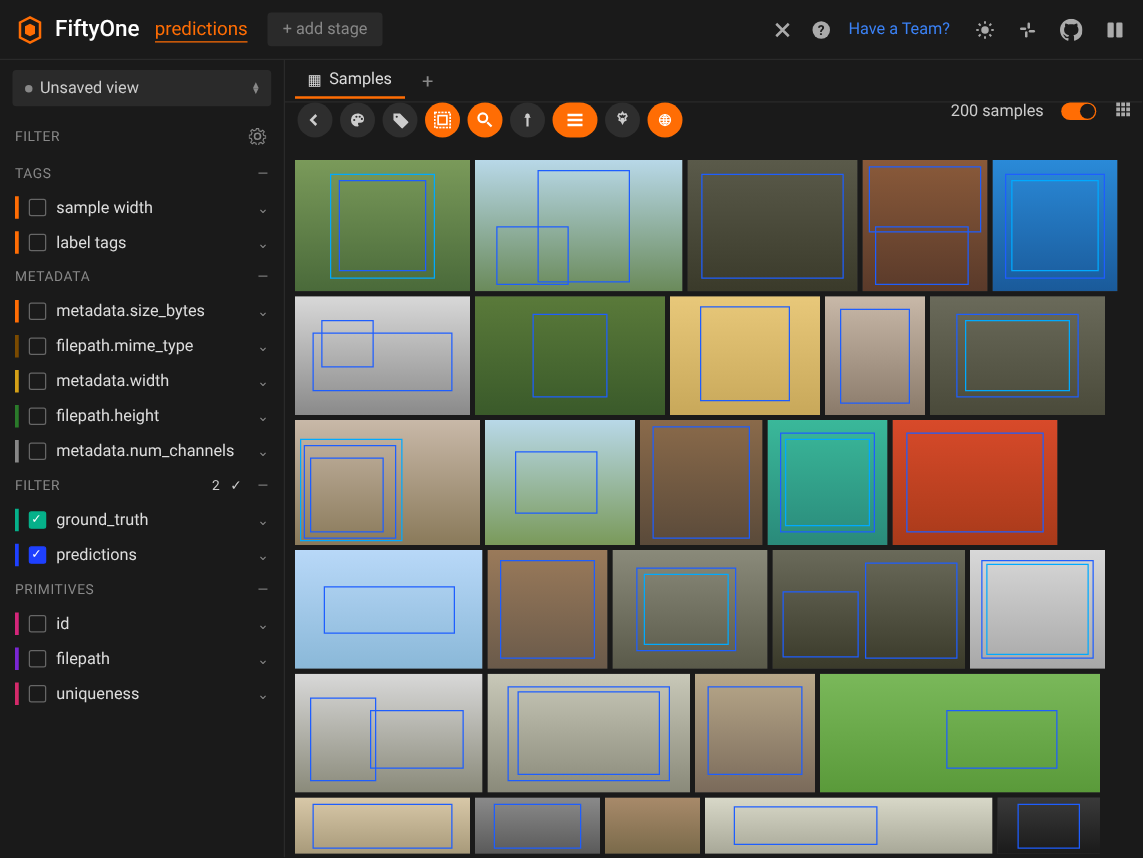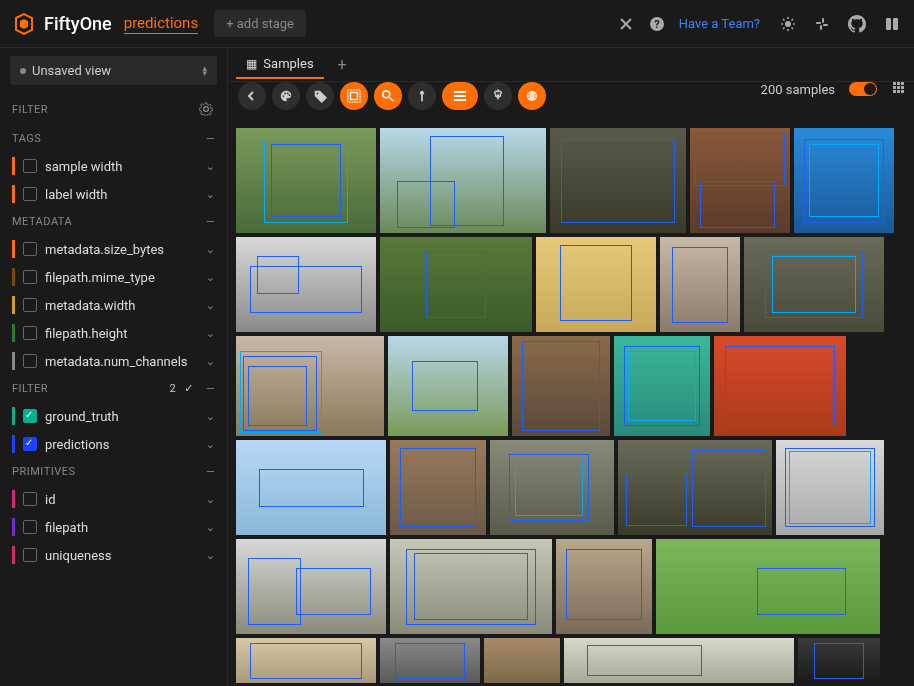--- a/index.html
+++ b/index.html
@@ -148,21 +148,21 @@
       </div>
     <div class="field-row">
         <span class="color-bar" style="background:#ff6d04"></span>
         <span class="field-checkbox"></span>
         <span class="field-label">sample width</span>
         <span class="chevron">⌄</span>
       </div>
     <div class="field-row">
         <span class="color-bar" style="background:#ff6d04"></span>
         <span class="field-checkbox"></span>
-        <span class="field-label">label width</span>
+        <span class="field-label">label tags</span>
         <span class="chevron">⌄</span>
       </div>
 
     <div class="section-header">
         <span>METADATA</span>
         <span class="minus">—</span>
       </div>
     <div class="field-row">
         <span class="color-bar" style="background:#ff6d04"></span>
         <span class="field-checkbox"></span>

